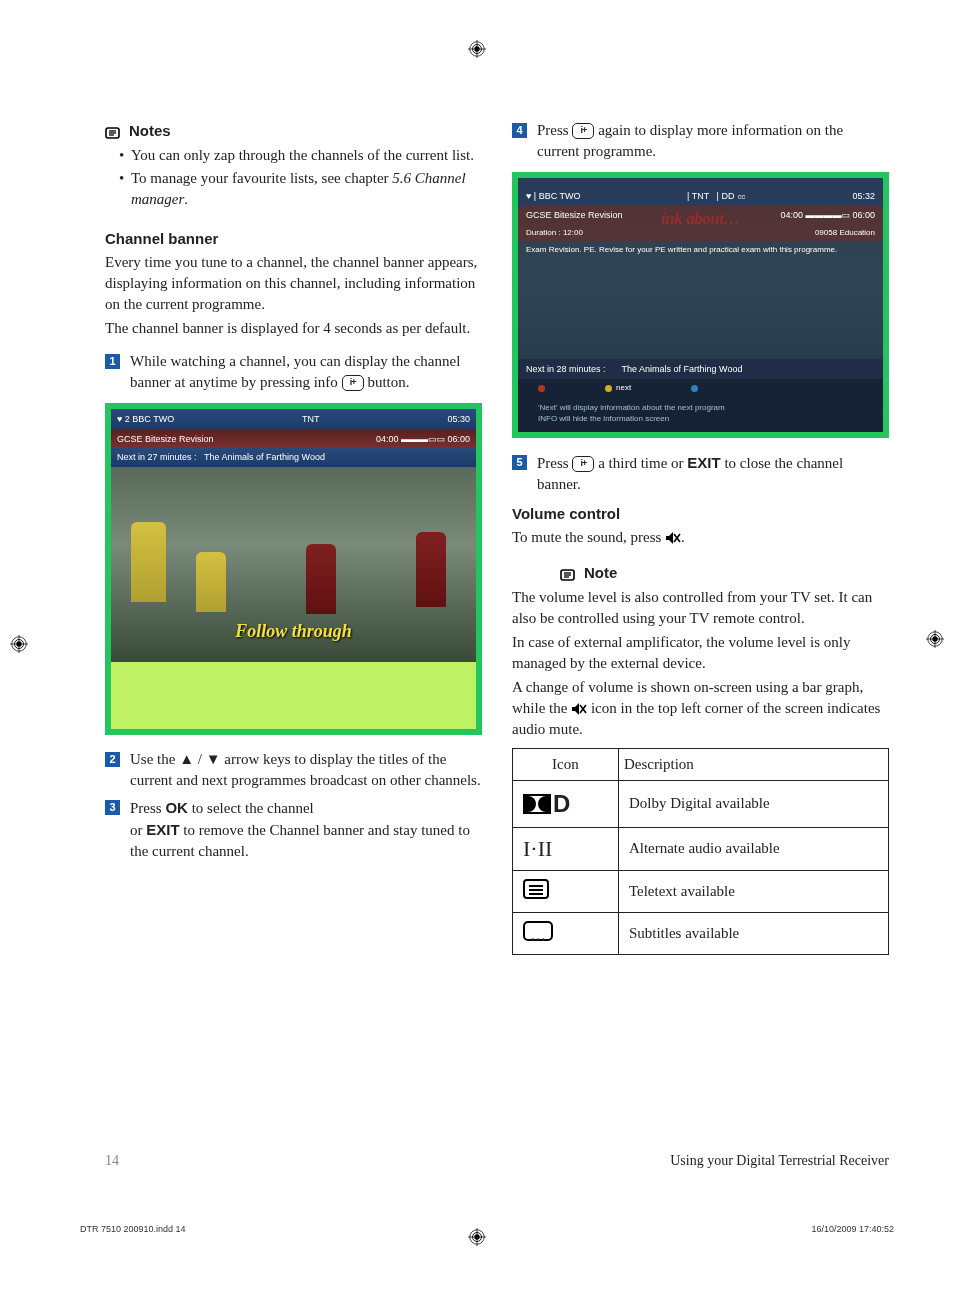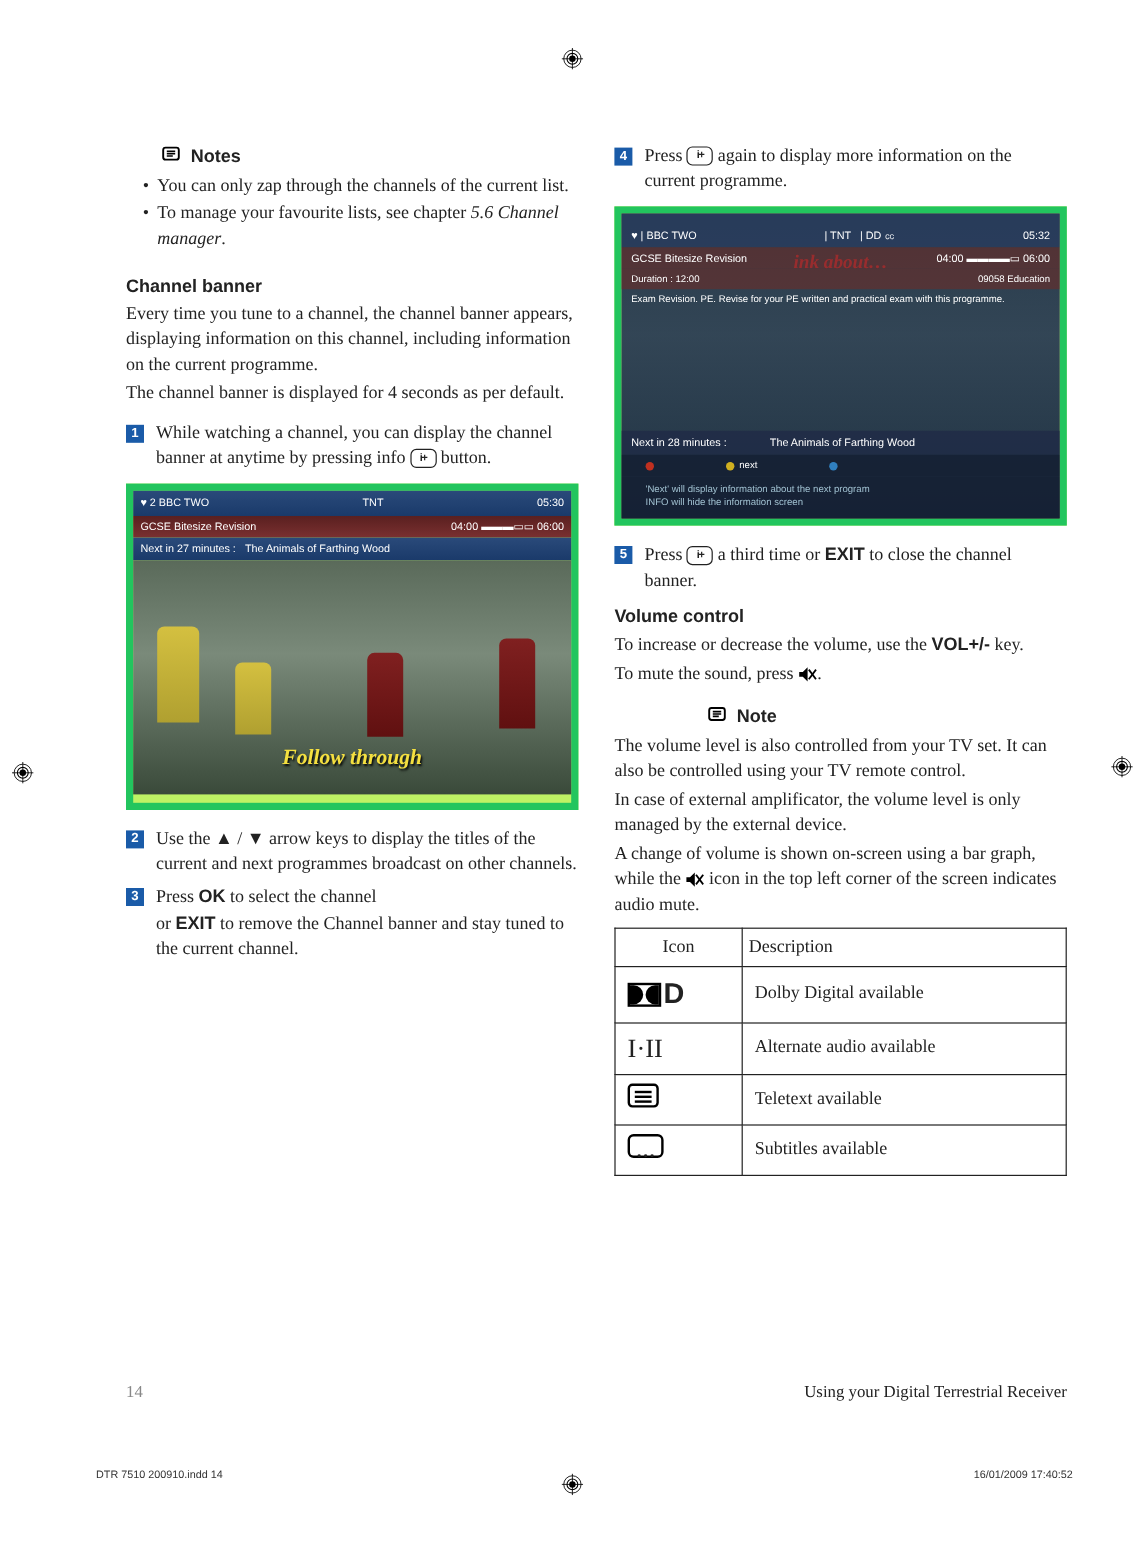--- a/index.html
+++ b/index.html
@@ -6,57 +6,57 @@
   body { font-family: Georgia, 'Times New Roman', serif; font-size: 15px; line-height: 1.4; color: #222; background: #fff; }
   .page { width: 954px; height: 1301px; position: relative; padding: 120px 65px 50px 105px; }
   .registration { position: absolute; width: 18px; height: 18px; }
   .registration svg { width: 100%; height: 100%; }
   .reg-top { top: 40px; left: 50%; transform: translateX(-50%); }
   .reg-left { top: 635px; left: 10px; }
   .reg-right { top: 630px; right: 10px; }
   .reg-bottom { bottom: 55px; left: 50%; transform: translateX(-50%); }
   .columns { display: flex; gap: 30px; }
   .col { flex: 1; min-width: 0; }
-  .notes-head { display: flex; align-items: flex-start; gap: 6px; margin-bottom: 4px; margin-left: 30px; }
+  .notes-head { display: flex; align-items: flex-end; gap: 6px; margin-bottom: 4px; }
   .notes-head b { font-family: 'Helvetica Neue', Arial, sans-serif; font-size: 15px; }
   .note-icon svg { display: block; }
   ul.bullets { list-style: none; padding-left: 14px; margin-bottom: 18px; }
   ul.bullets li { position: relative; padding-left: 12px; margin-bottom: 2px; }
   ul.bullets li::before { content: '•'; position: absolute; left: 0; }
   em.ref { font-style: italic; }
   h3.section { font-family: 'Helvetica Neue', Arial, sans-serif; font-weight: bold; font-size: 15px; margin-bottom: 3px; margin-top: 8px; }
   p { margin-bottom: 3px; }
   .step { display: flex; gap: 10px; margin: 12px 0 6px 0; align-items: flex-start; }
   .step-num { background: #1a5ba8; color: #fff; font-family: Arial, sans-serif; font-size: 11px; font-weight: bold; width: 15px; height: 15px; display: flex; align-items: center; justify-content: center; flex-shrink: 0; margin-top: 3px; }
   .step-body { flex: 1; }
   .info-btn { display: inline-flex; align-items: center; justify-content: center; width: 22px; height: 16px; border: 1.2px solid #222; border-radius: 5px; vertical-align: middle; position: relative; top: -1px; }
   .info-btn::after { content: 'i+'; font-family: Arial, sans-serif; font-size: 9px; font-weight: bold; letter-spacing: -1px; }
   .mute-icon { display: inline-block; vertical-align: middle; position: relative; top: -1px; }
   .mute-icon svg { display: block; }
   .screenshot { width: 100%; border: 6px solid #22c55e; margin: 10px 0 14px 0; background: #bef264; position: relative; font-family: Arial, sans-serif; font-size: 9px; color: #fff; }
-  .shot1 { height: 272px; }
+  .shot1 { height: 332px; }
   .shot1 .banner-top { background: linear-gradient(to bottom, #2a4a7a, #1a3a6a); padding: 4px 6px; display: flex; justify-content: space-between; font-size: 9px; }
   .shot1 .banner-row2 { background: linear-gradient(to bottom, #5a2020, #7a3030); padding: 3px 6px; display: flex; justify-content: space-between; font-size: 9px; }
   .shot1 .banner-row3 { background: linear-gradient(to bottom, #2a4a7a, #1a3a6a); padding: 3px 6px; font-size: 9px; }
   .shot1 .video { height: 195px; background: linear-gradient(to bottom, #5a6a5a 0%, #7a8a7a 40%, #3a4a3a 100%); position: relative; overflow: hidden; }
   .shot1 .follow { position: absolute; bottom: 18px; width: 100%; text-align: center; color: #f5e040; font-family: 'Times New Roman', serif; font-style: italic; font-weight: bold; font-size: 18px; text-shadow: 1px 1px 2px #000; }
   .shot1 .p1, .shot1 .p2, .shot1 .p3, .shot1 .p4 { position:absolute; width:30px; height:60px; background:#555; border-radius:6px 6px 0 0;}
   .shot1 .p1 { left:20px; bottom:60px; background: linear-gradient(#d4c040,#b0a030); width:35px; height:80px;}
   .shot1 .p2 { left:85px; bottom:50px; background: linear-gradient(#d4c040,#b0a030); width:30px;}
   .shot1 .p3 { left:195px; bottom:48px; background: linear-gradient(#802020,#601010); width:30px; height:70px;}
   .shot1 .p4 { right:30px; bottom:55px; background: linear-gradient(#802020,#601010); width:30px; height:75px;}
   .shot2 { height: 266px; }
   .shot2 .overlay { position: relative; height: 100%; background: linear-gradient(rgba(20,40,70,0.7), rgba(20,40,70,0.7)), linear-gradient(to bottom, #5a6a5a 0%, #7a8a7a 40%, #3a4a3a 100%); }
   .shot2 .row { padding: 3px 8px; display: flex; justify-content: space-between; }
   .shot2 .toprow { background: rgba(40,60,100,0.6); padding-top:12px;}
   .shot2 .redrow { background: rgba(120,40,30,0.5); }
   .shot2 .desc { padding: 4px 8px; font-size: 8px; line-height: 1.3; }
   .shot2 .think { position: absolute; top: 30px; left: 50%; transform: translateX(-50%); font-family: 'Times New Roman', serif; font-weight: bold; font-size: 16px; color: rgba(200,40,40,0.6); font-style: italic; }
   .shot2 .bottom-area { position: absolute; bottom: 0; left: 0; right: 0; }
-  .shot2 .nextrow { background: rgba(30,40,70,0.7); padding: 4px 8px; display: flex; gap: 36px; font-size: 9px; }
+  .shot2 .nextrow { background: rgba(30,40,70,0.7); padding: 4px 8px; display: flex; gap: 16px; font-size: 9px; }
   .shot2 .hintrow { background: rgba(20,30,50,0.85); padding: 5px 20px 8px 20px; font-size: 8px; color: #a0c0d0; }
   .shot2 .dots { display:flex; gap:60px; padding:3px 20px; background: rgba(20,30,50,0.85); font-size:8px; align-items:center;}
   .shot2 .dot { width:7px; height:7px; border-radius:50%;}
   table.icons { border-collapse: collapse; width: 100%; margin-top: 8px; }
   table.icons td, table.icons th { border: 1px solid #222; padding: 6px 10px; text-align: left; font-weight: normal; vertical-align: middle; }
   table.icons th { text-align: center; padding: 5px; }
   table.icons .icon-cell { height: 42px; }
   .dolby { font-family: Arial, sans-serif; font-weight: bold; font-size: 22px; letter-spacing: -1px; display: flex; align-items: center; gap: 2px; }
   .dolby-box { display: inline-block; width: 28px; height: 20px; border: 2.5px solid #000; position: relative; }
   .dolby-box::before, .dolby-box::after { content:''; position:absolute; top:0; bottom:0; width:11px; background:#000; }
@@ -218,21 +218,20 @@
       </div>
 
       <div class="step">
         <span class="step-num">5</span>
         <div class="step-body">
           <span>Press </span><span class="info-btn"></span><span> a third time or </span><b>EXIT</b><span> to close the channel banner.</span>
         </div>
       </div>
 
       <h3 class="section">Volume control</h3>
-      <p><span>To increase or decrease the volume, use the </span><b>VOL+/-</b><span> key.</span></p>
       <p><span>To mute the sound, press </span><span class="mute-icon"><svg width="16" height="14" viewBox="0 0 16 14">
               <polygon points="1,5 4,5 8,1 8,13 4,9 1,9" fill="#000"></polygon>
               <line x1="9" y1="3" x2="15" y2="11" stroke="#000" stroke-width="1.5"></line>
               <line x1="15" y1="3" x2="9" y2="11" stroke="#000" stroke-width="1.5"></line>
             </svg></span><span>.</span></p>
 
       <div class="notes-head" style="margin-top:14px;padding-left:48px;">
         <span class="note-icon">
             <svg width="18" height="16" viewBox="0 0 18 16">
               <rect x="1" y="3" width="13" height="10" rx="2" fill="none" stroke="#000" stroke-width="1.6"></rect>
@@ -282,15 +281,15 @@
         </table>
     </div>
   </div>
 
   <div class="footer">
     <span class="pg">14</span>
     <span>Using your Digital Terrestrial Receiver</span>
   </div>
   <div class="meta">
     <span>DTR 7510 200910.indd   14</span>
-    <span>16/01/2009   17:40:52</span>
+    <span>16/10/2009   17:40:52</span>
   </div>
 </div>
 
 </body></html>

